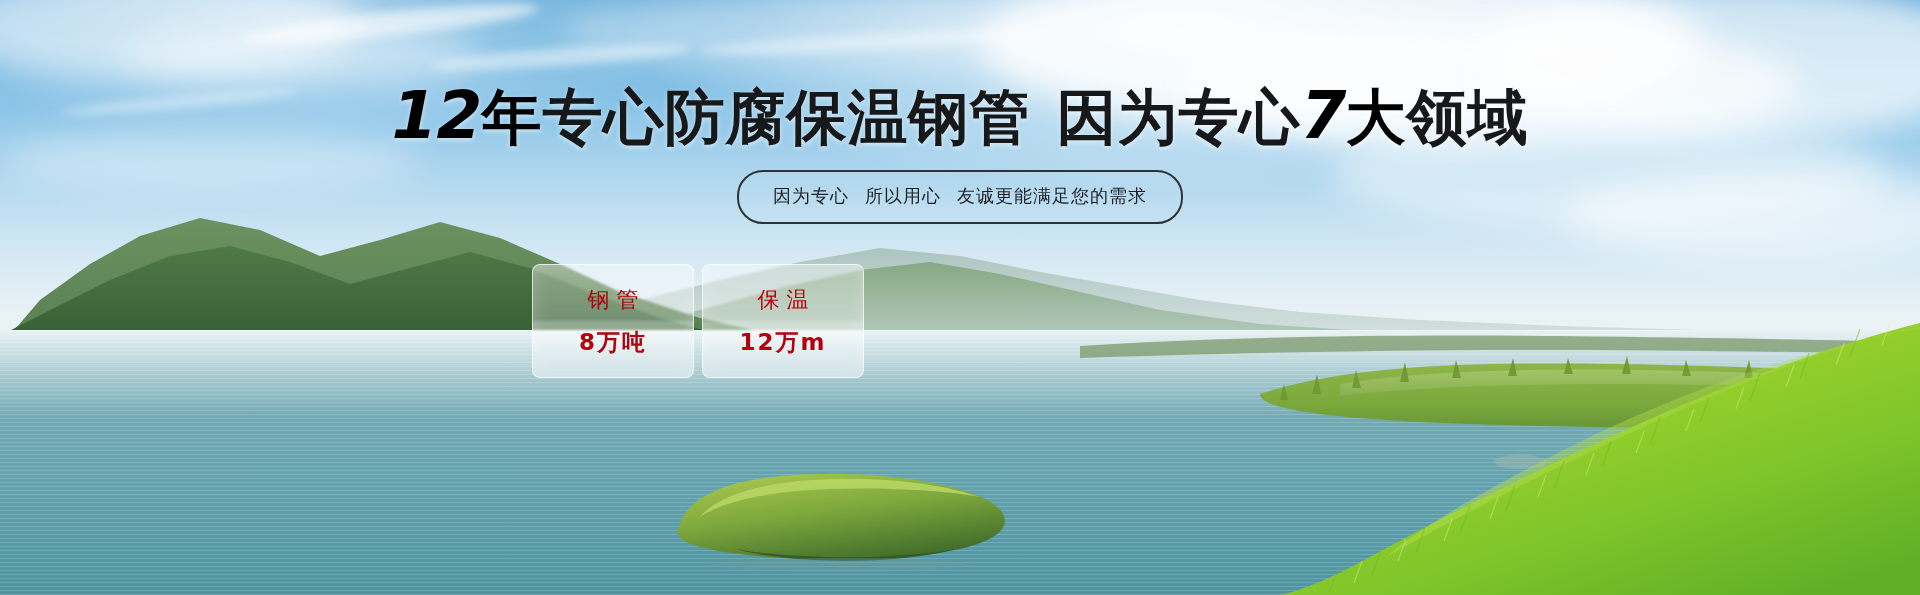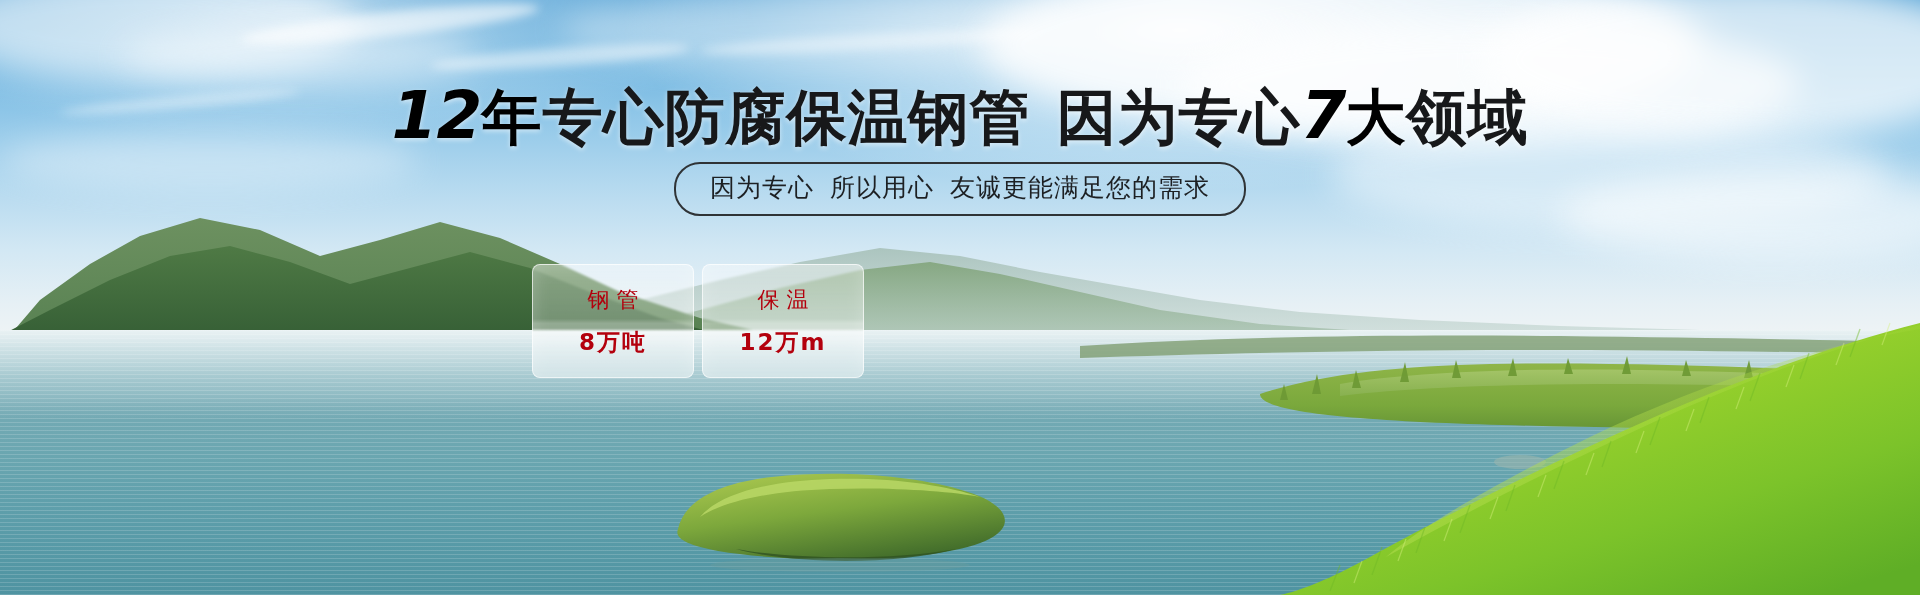--- a/index.html
+++ b/index.html
@@ -72,25 +72,25 @@
   }
   .headline .red{color:#000000;}
   .headline .num{
     font-size:66px;
     font-style:italic;
     letter-spacing:-1px;
   }
   .headline .gap{display:inline-block;width:26px;}
 
   .subpill{
-    position:absolute;left:50%;top:162px;transform:translateX(-50%);
+    position:absolute;left:50%;top:170px;transform:translateX(-50%);
     padding:9px 34px 11px 34px;
     border:2px solid #2f3336;
     border-radius:26px;
-    font-size:25px;
+    font-size:18px;
     line-height:30px;
     color:#1d2023;
     white-space:nowrap;
     letter-spacing:1px;
     background:transparent;
   }
   .subpill .sp{display:inline-block;width:16px;}
 
   
   .cards{

